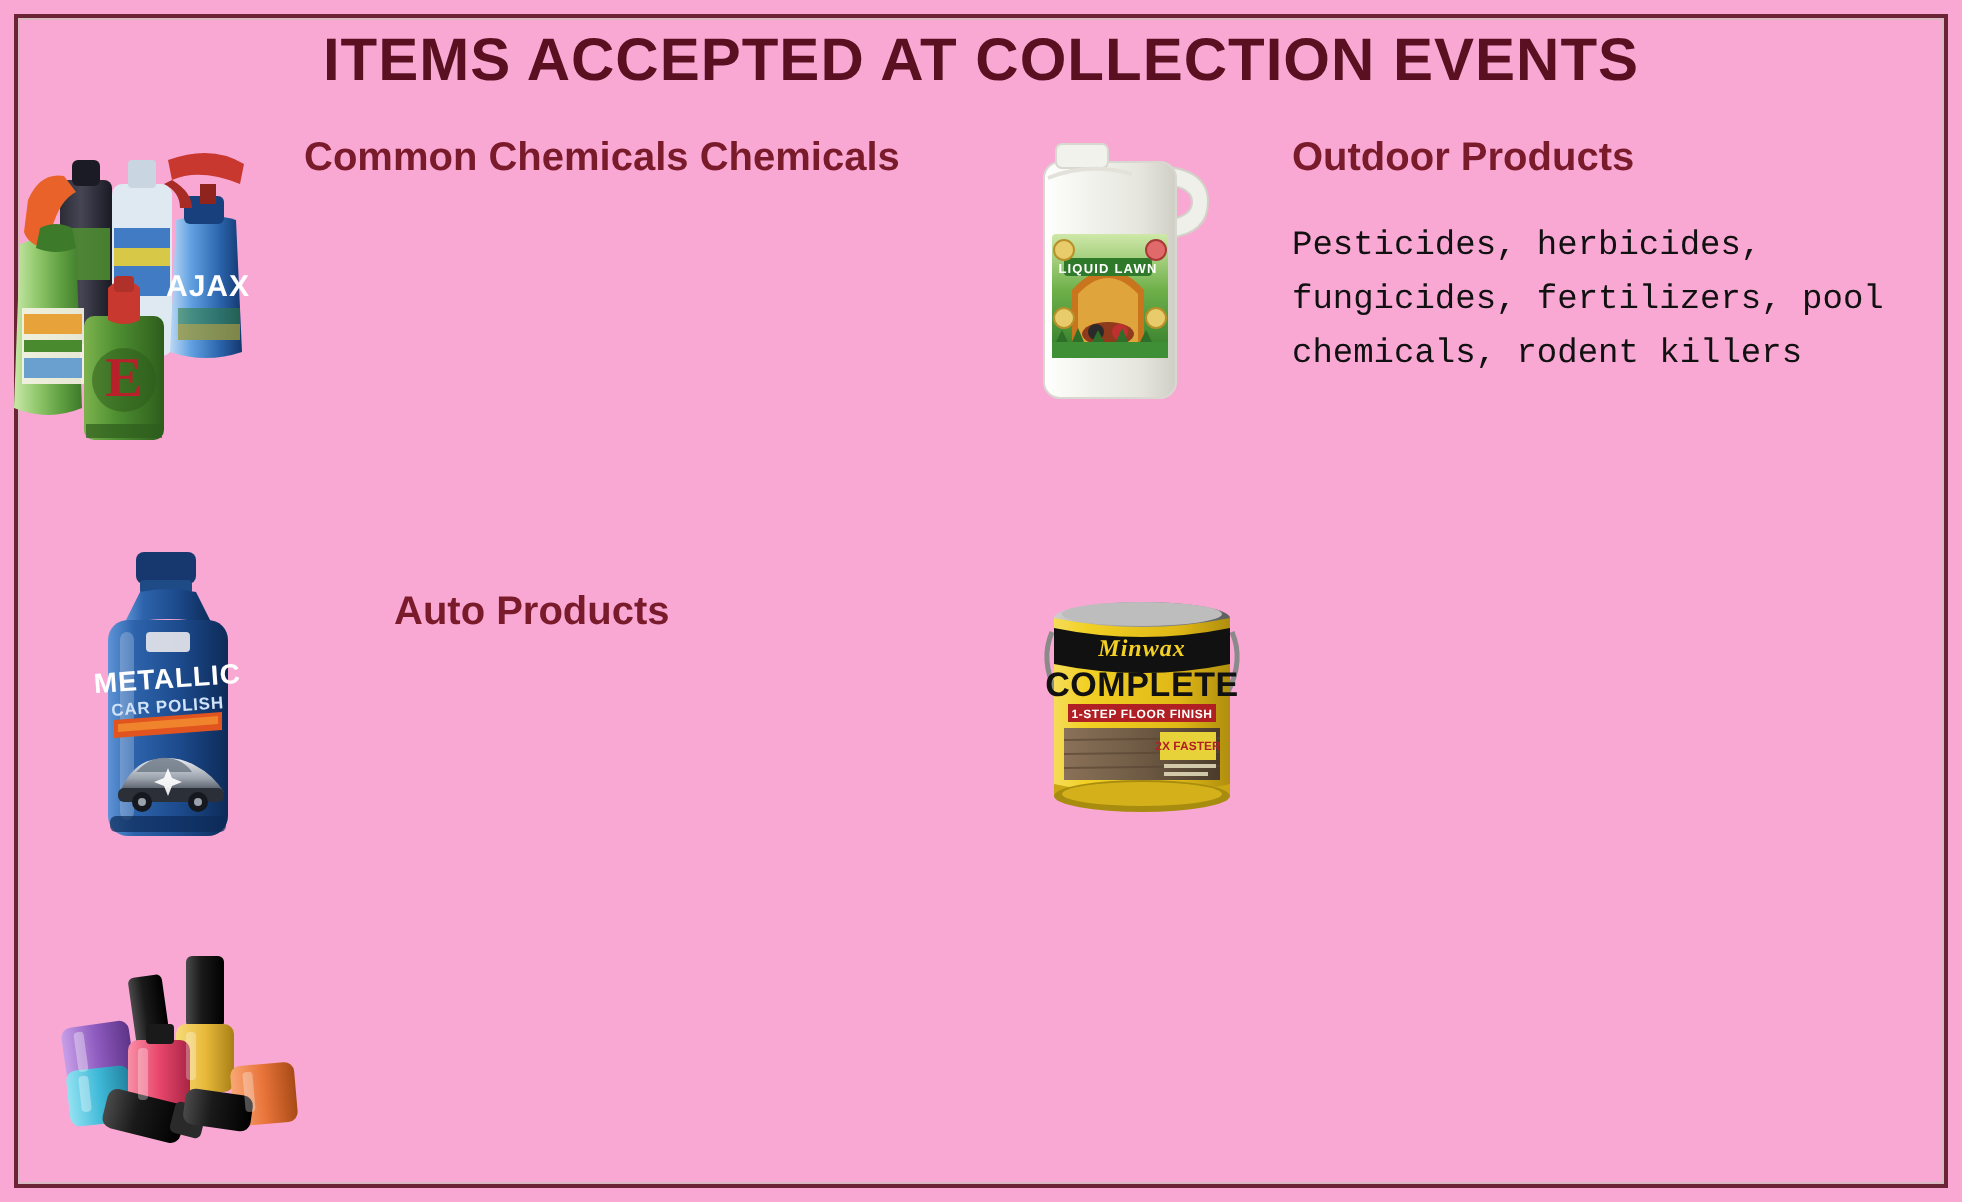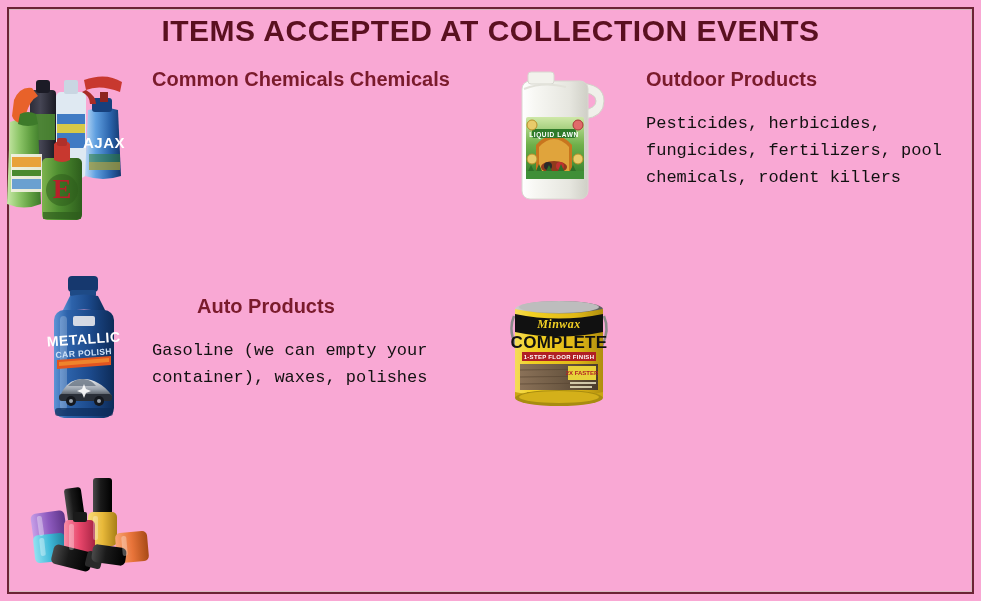--- a/index.html
+++ b/index.html
@@ -88,21 +88,21 @@
   
   #img-household { left: 0; top: 62px; width: 130px; height: 185px; }
 
   
   #img-lawn { left: 512px; top: 67px; width: 108px; height: 142px; }
 
   
   #img-polish { left: 40px; top: 272px; width: 88px; height: 152px; }
 
   
-  #img-paint { left: 504px; top: 292px; width: 110px; height: 122px; text-align: center; }
+  #img-paint { left: 516px; top: 292px; width: 110px; height: 122px; text-align: center; }
 
   
   #img-nail { left: 30px; top: 468px; width: 150px; height: 110px; }
 
   svg { display: block; overflow: visible; }
 </style>
 </head>
 <body>
 
 <div class="poster">
@@ -392,17 +392,16 @@
       <rect x="92" y="68" width="5" height="20" rx="2" fill="#ffffff" opacity="0.3" transform="rotate(-5 94 78)"></rect>
     </svg>
   </div>
 
   <div class="section-heading" id="hd-household">Common Chemicals Chemicals</div>
 
   <div class="section-heading" id="hd-outdoor">Outdoor Products</div>
   <div class="section-body" id="bd-outdoor">Pesticides, herbicides, fungicides, fertilizers, pool chemicals, rodent killers</div>
 
   <div class="section-heading" id="hd-auto">Auto Products</div>
-  <div class="section-body" id="bd-auto">Gasoline (we can empty your container), waxes, polishes</div>
 
 
 
 </div>
 
 </body></html>

